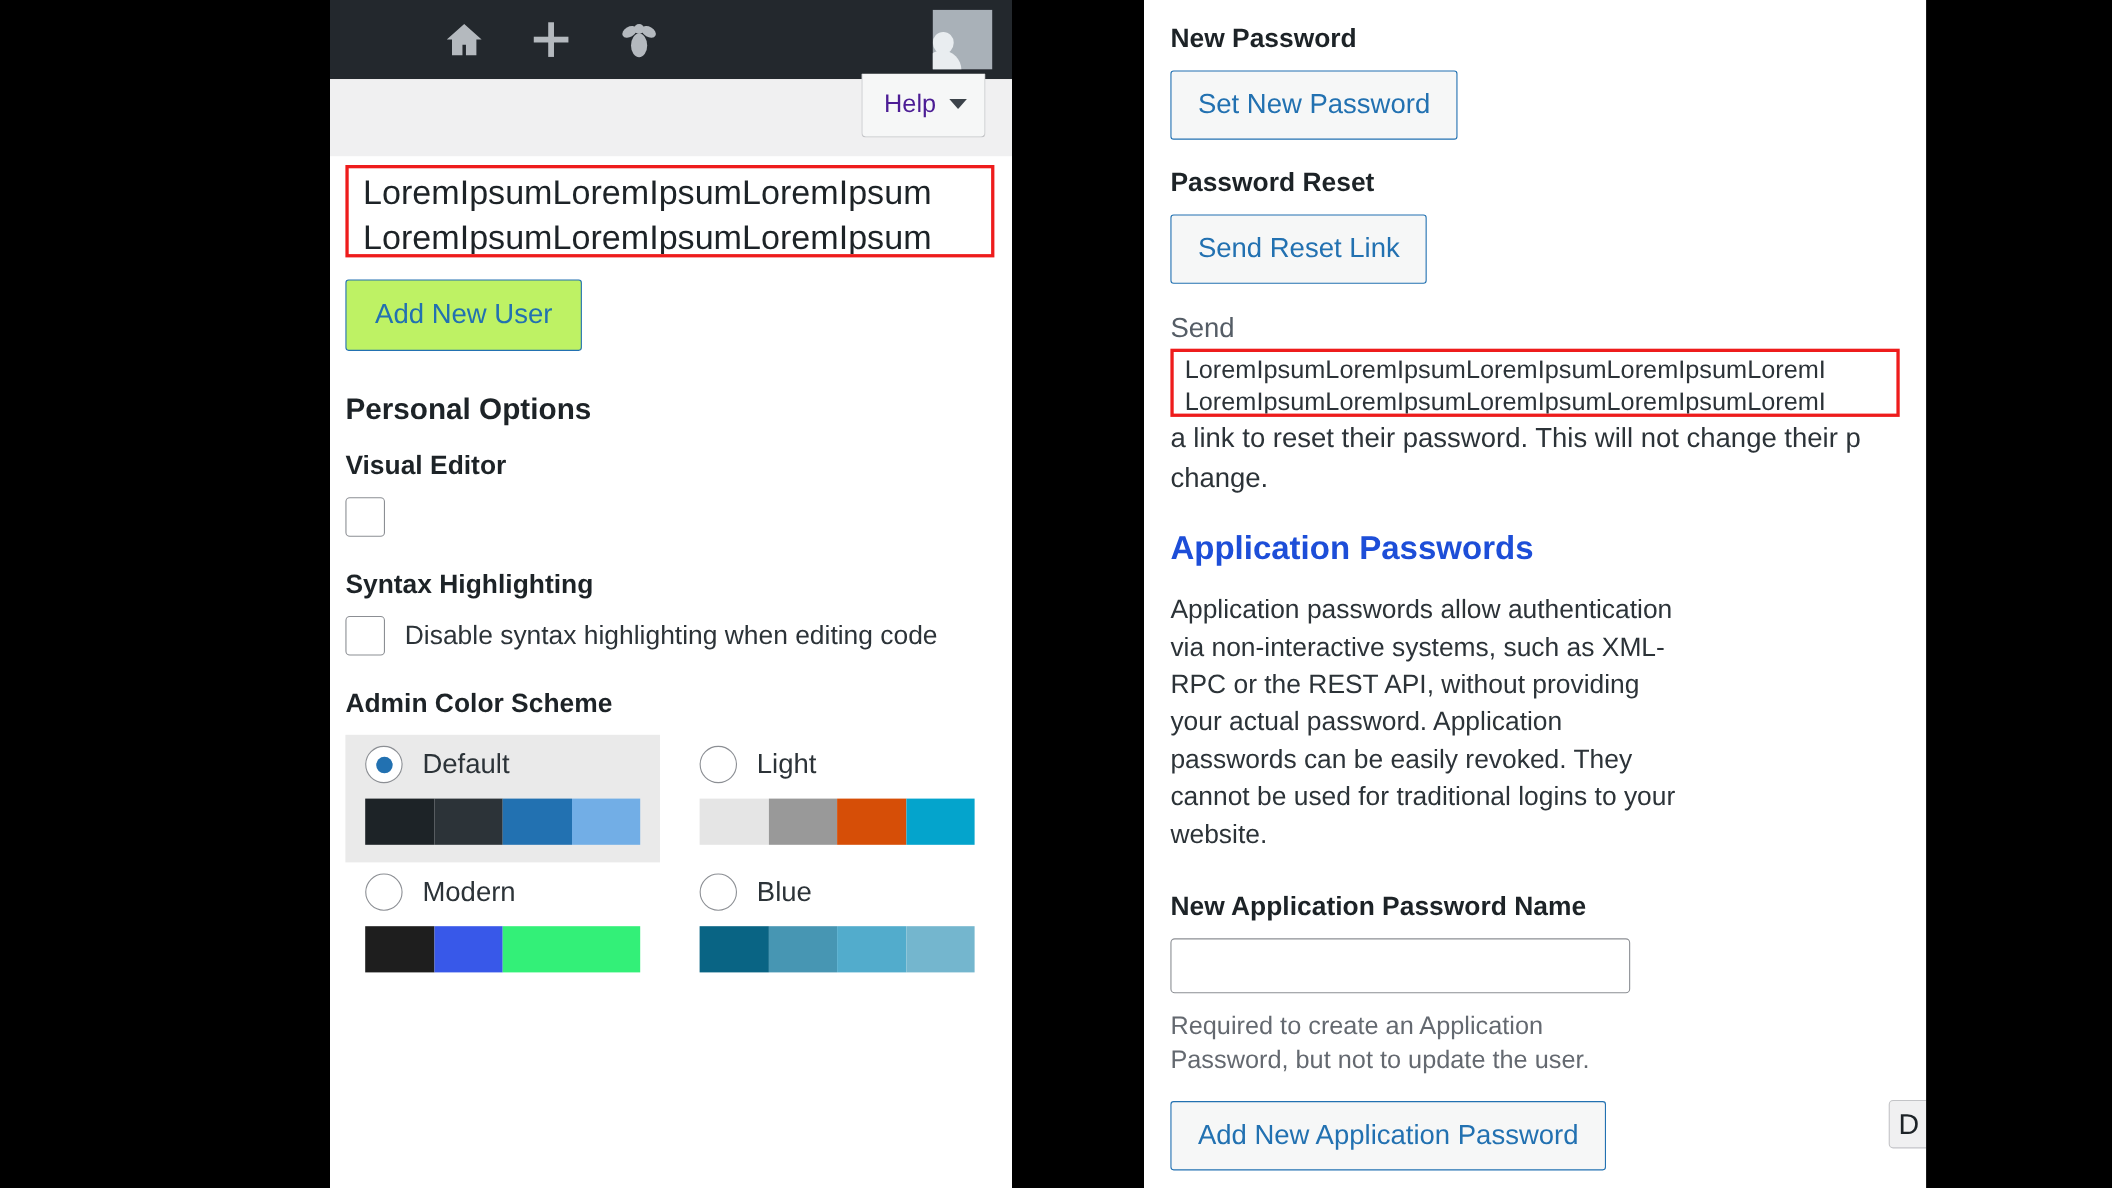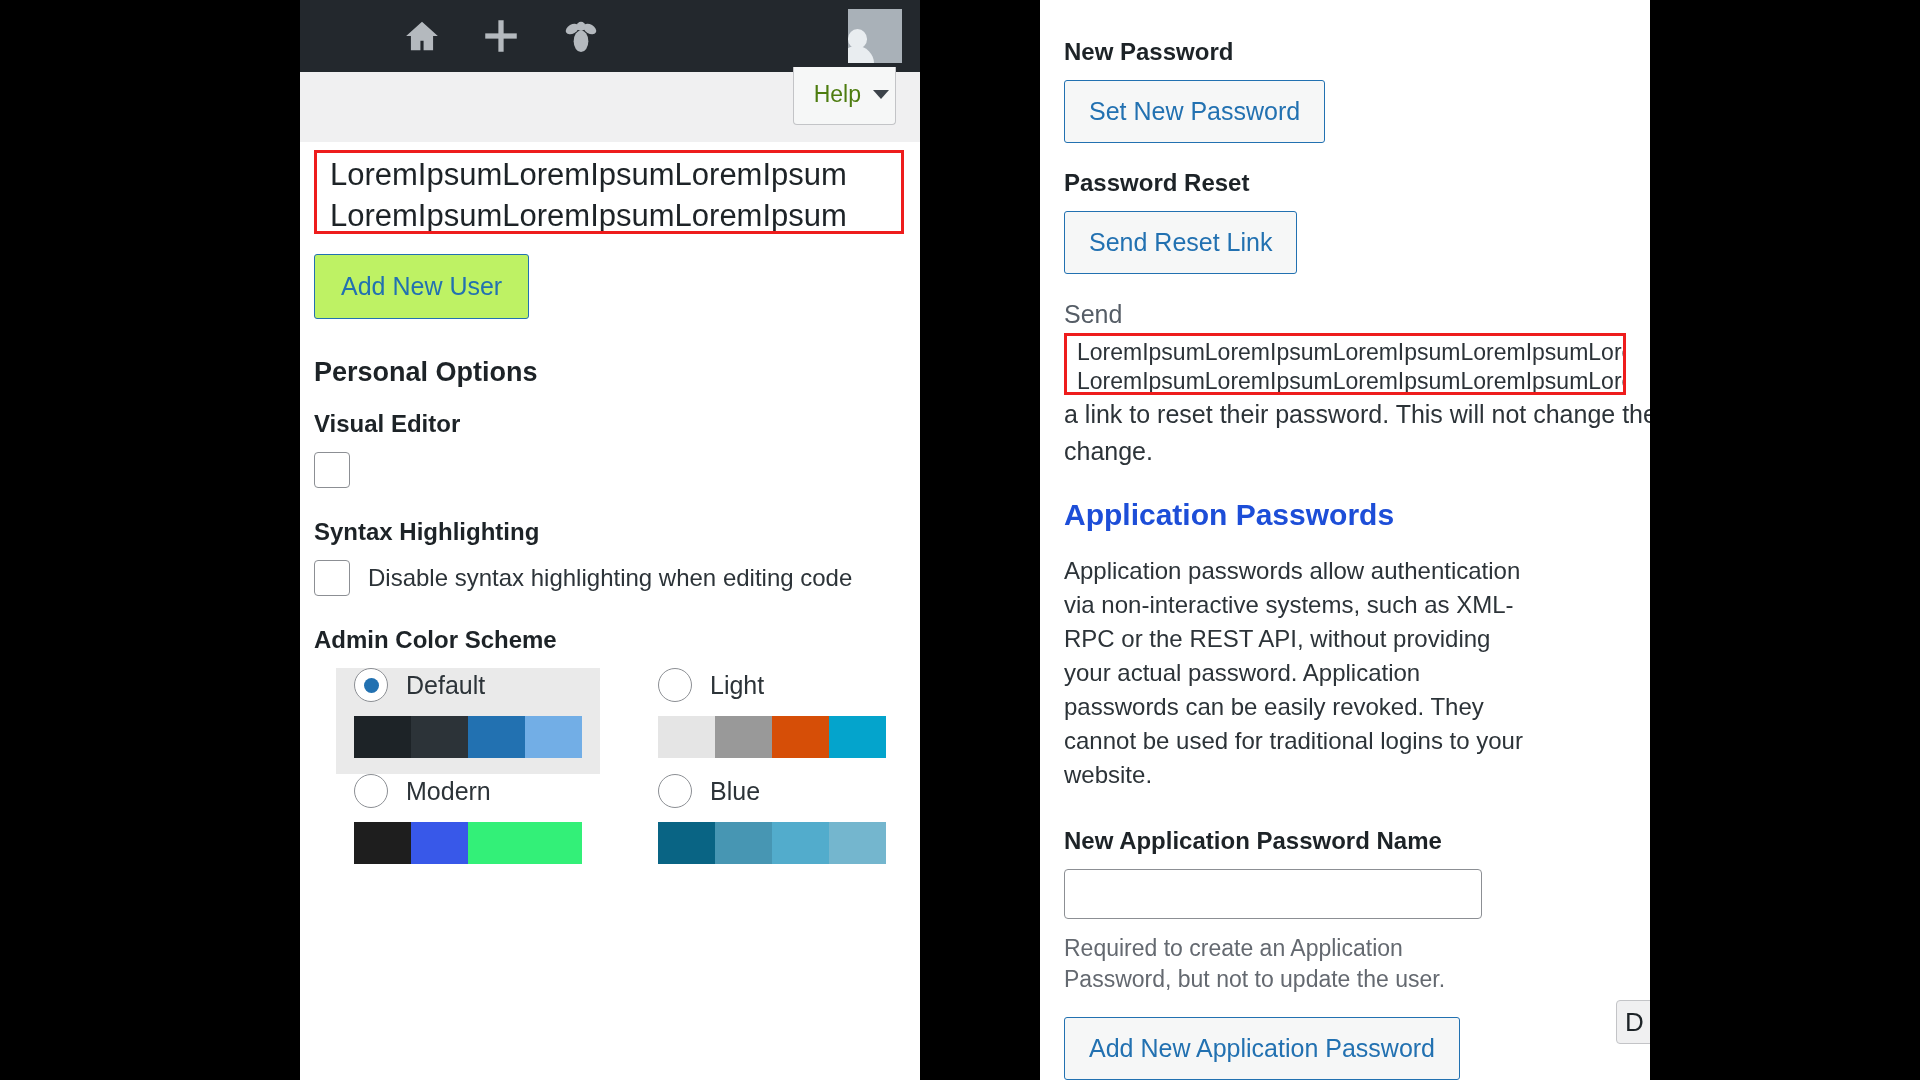--- a/index.html
+++ b/index.html
@@ -85,23 +85,23 @@
     justify-content: flex-end;
     align-items: center;
     padding-right: 24px;
     box-sizing: border-box;
   }
   .help-btn {
     background: #f6f7f7;
     border: 1px solid #c3c4c7;
     border-top: none;
     border-radius: 0 0 4px 4px;
-    padding: 14px 6px 16px 20px;
+    padding: 14px 16px 16px 20px;
     font-size: 23px;
-    color: #4d7c0f;
+    color: #4c1d95;
     display: flex;
     align-items: center;
     gap: 12px;
     margin-top: -22px;
     text-align: right;
   }
   .caret-down {
     width: 0; height: 0;
     border-left: 8px solid transparent;
     border-right: 8px solid transparent;
@@ -175,22 +175,21 @@
     font-size: 24px;
     color: #2c3338;
   }
   .color-grid {
     display: grid;
     grid-template-columns: 1fr 1fr;
     gap: 0 18px;
     margin-top: 4px;
   }
   .color-option {
-    padding: 0 18px 16px 18px;
-    margin-left: 22px;
+    padding: 10px 18px 16px 18px;
   }
   .color-option.selected {
     background: #eaeaea;
   }
   .color-option .opt-top {
     display: flex;
     align-items: center;
     gap: 18px;
     margin-bottom: 14px;
   }
@@ -206,25 +205,25 @@
   }
   .opt-label { font-size: 25px; color: #2c3338; }
   .swatches { display: flex; height: 42px; }
   .swatches span { flex: 1; display: block; }
 
   
   .right-panel {
     position: absolute;
     left: 1040px;
     top: 0;
-    width: 610px;
+    width: 711px;
     height: 1080px;
     background: #ffffff;
     overflow: hidden;
-    padding: 38px 24px 0 24px;
+    padding: 22px 24px 0 24px;
     box-sizing: border-box;
   }
   .r-head {
     font-size: 24px;
     font-weight: bold;
     color: #1d2327;
     margin: 0 0 14px 0;
   }
   .r-btn {
     display: inline-block;

